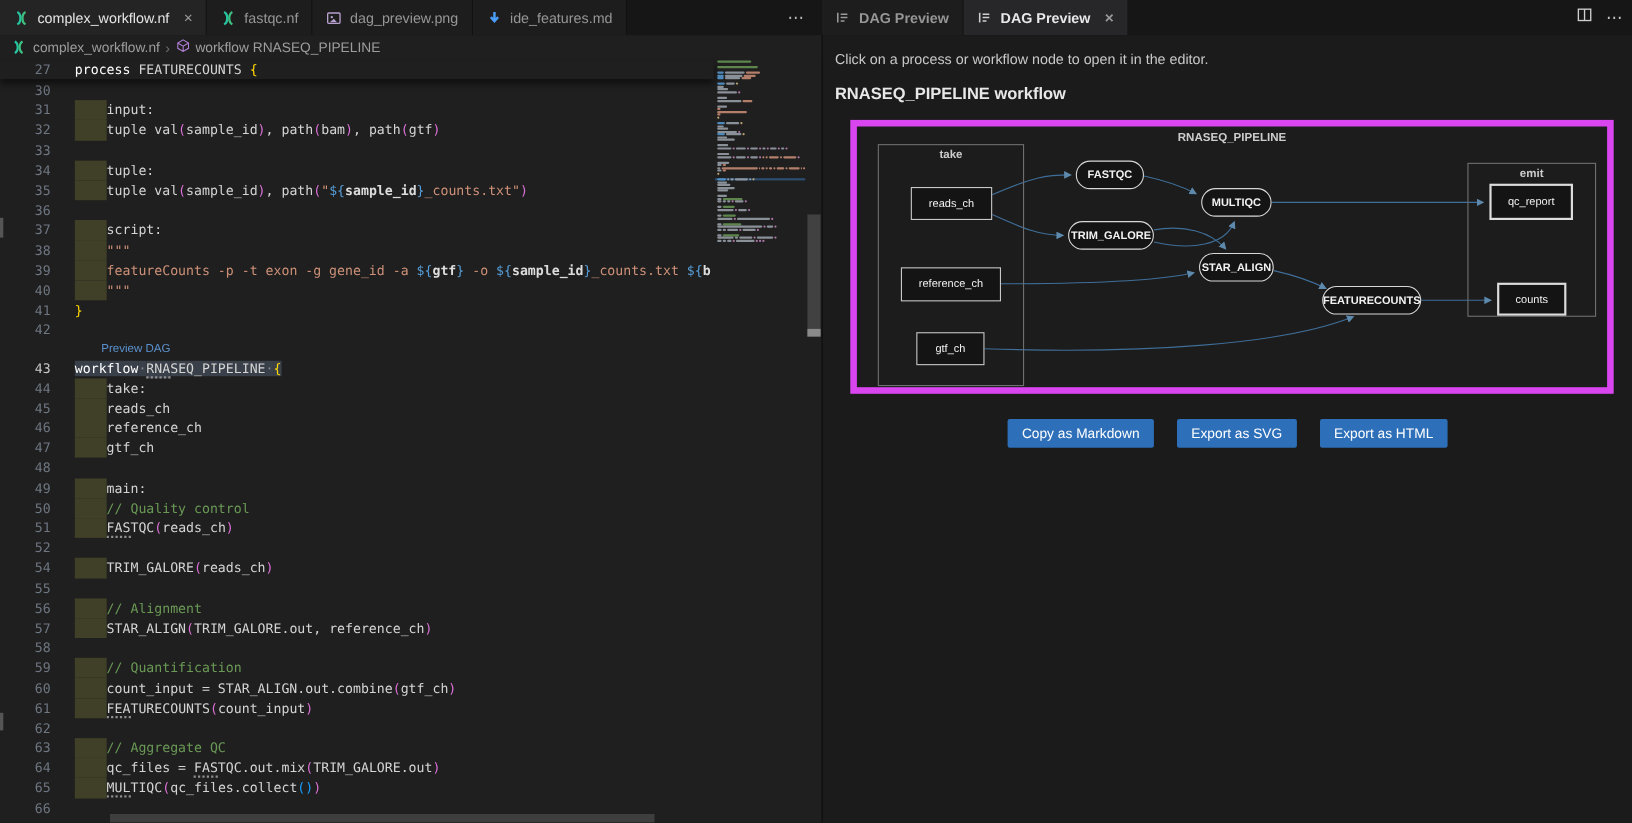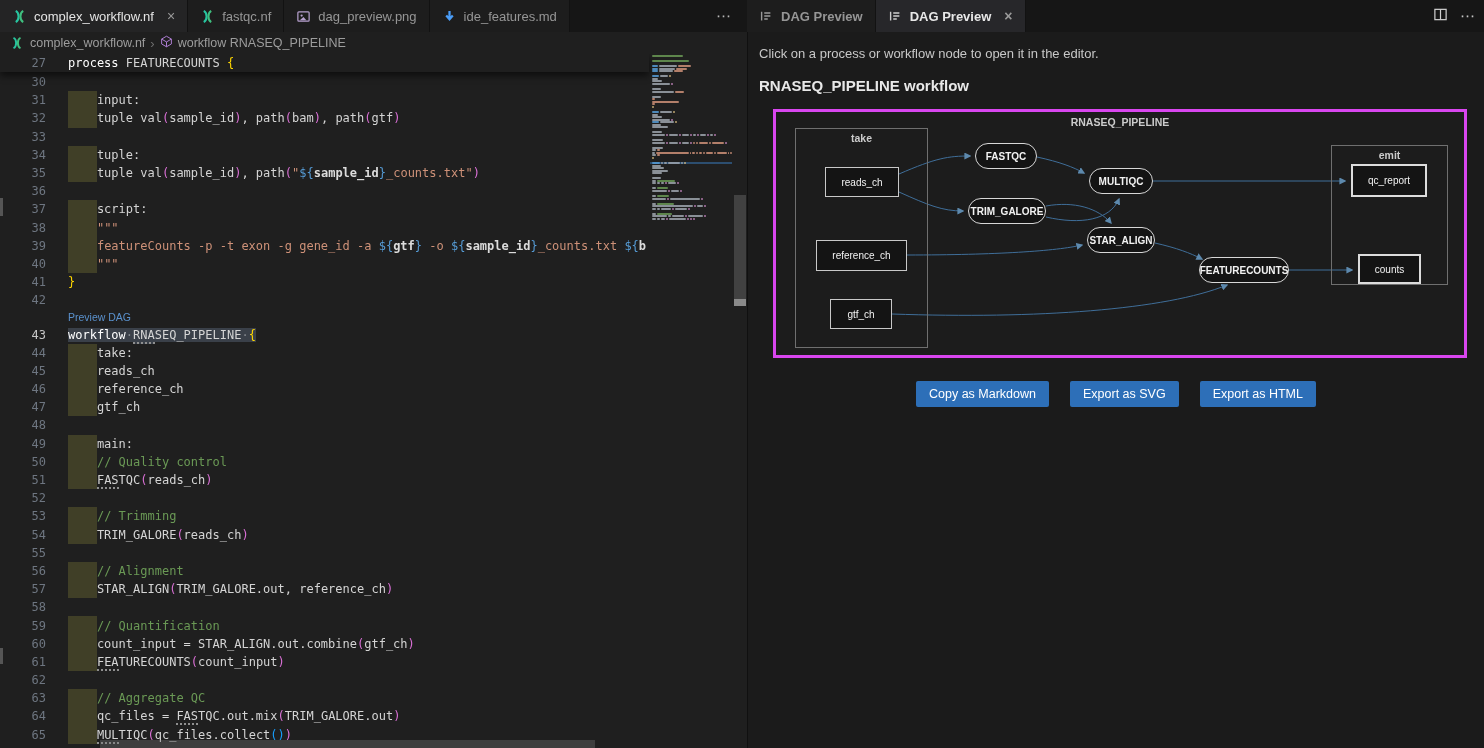--- a/index.html
+++ b/index.html
@@ -39,21 +39,21 @@
     font-family:"DejaVu Sans Mono", monospace; font-size:12px; }
   .code-row { position:relative; height:18.2px; display:flex; align-items:center; width:747px; }
   .code-row .gut { width:46px; text-align:right; color:#6e7681; flex:none;
     font-size:12px; padding-right:0; }
   .code-row .gut.cur { color:#c6c6c6; }
   .code-row .txt { padding-left:22px; white-space:pre; flex:none; }
   #code-clip { position:absolute; top:19px; left:0; width:649px; bottom:0; overflow:hidden; }
   .code-row.mod::before { content:""; position:absolute; left:68px; top:0; bottom:0;
     width:29px; background:#403f27; }
   .lens-row { height:16px; }
-  .lens { color:#5a91cd; font-size:10.5px; padding-left:68px; font-family:"Liberation Sans",sans-serif; }
+  .lens { color:#5a91cd; font-size:10.5px; padding-left:68px; font-family:"Liberation Sans",sans-serif;margin-left:24px; }
   .tok { color:#d4d4d4; }
   .tok.kw { color:#ffffff; }
   .tok.cm { color:#6a9955; }
   .tok.str { color:#ce9178; }
   .tok.b1 { color:#ffd700; }
   .tok.p1 { color:#da70d6; }
   .tok.p2 { color:#179fff; }
   .tok.ip { color:#569cd6; }
   .tok.var { color:#dcdcdc; font-weight:bold; }
   .tok.ws { color:#82878d; }
@@ -73,21 +73,21 @@
   #vscroll .mark { position:absolute; top:245px; left:1px; width:12px; height:7px; background:#8a8a8a; }
   #hscroll { position:absolute; left:0; right:0; bottom:0; height:8px; z-index:8; }
   #hscroll .slider { position:absolute; left:100px; width:495px; top:0; height:8px;
     background:rgba(121,121,121,.35); }
   .edge-mark { position:absolute; left:0; width:3px; background:#555; z-index:9; }
 
   
   #panel-title { margin:16px 0 0 11px; color:#e8e8e8; font-size:15px; font-weight:bold; }
   #panel-sub { margin:14px 0 0 11px; color:#c8c8c8; font-size:13px; }
   #dag { position:relative; margin:15px 0 0 25px; width:694px; height:249px;
-    background:#1c1c1c; border:3px solid #d946ef; }
+    background:#1c1c1c; border:6px solid #d946ef; }
   #dag-title { position:absolute; top:4px; left:0; right:0; text-align:center; color:#cccccc;
     font-size:10.5px; font-weight:bold; }
   #dag svg { position:absolute; top:0; left:0; }
   .cluster { position:absolute; border:1px solid #6f6f6f; }
   .cluster .clabel { position:absolute; top:3px; left:0; right:0; text-align:center;
     color:#cccccc; font-size:10.5px; font-weight:bold; }
   .node { position:absolute; display:flex; align-items:center; justify-content:center;
     background:#141414; color:#f2f2f2; font-size:10px; cursor:pointer; white-space:nowrap; }
   .node.channel { border:1.5px solid #c8c8c8; }
   .node.output { border:2px solid #dcdcdc; }
@@ -288,24 +288,20 @@
                 <span class="gut">50</span>
                 <span class="txt"><span class="tok">    </span><span class="tok cm">// Quality control</span></span>
               </div>
               <div class="code-row mod">
                 <span class="gut">51</span>
                 <span class="txt"><span class="tok">    </span><span class="tok hint">FAS</span><span class="tok">TQC</span><span class="tok p1">(</span><span class="tok">reads_ch</span><span class="tok p1">)</span></span>
               </div>
               <div class="code-row">
                 <span class="gut">52</span>
                 <span class="txt"></span>
-              </div>
-              <div class="code-row mod">
-                <span class="gut">53</span>
-                <span class="txt"><span class="tok">    </span><span class="tok cm">// Trimming</span></span>
               </div>
               <div class="code-row mod">
                 <span class="gut">54</span>
                 <span class="txt"><span class="tok">    TRIM_GALORE</span><span class="tok p1">(</span><span class="tok">reads_ch</span><span class="tok p1">)</span></span>
               </div>
               <div class="code-row">
                 <span class="gut">55</span>
                 <span class="txt"></span>
               </div>
               <div class="code-row mod">

